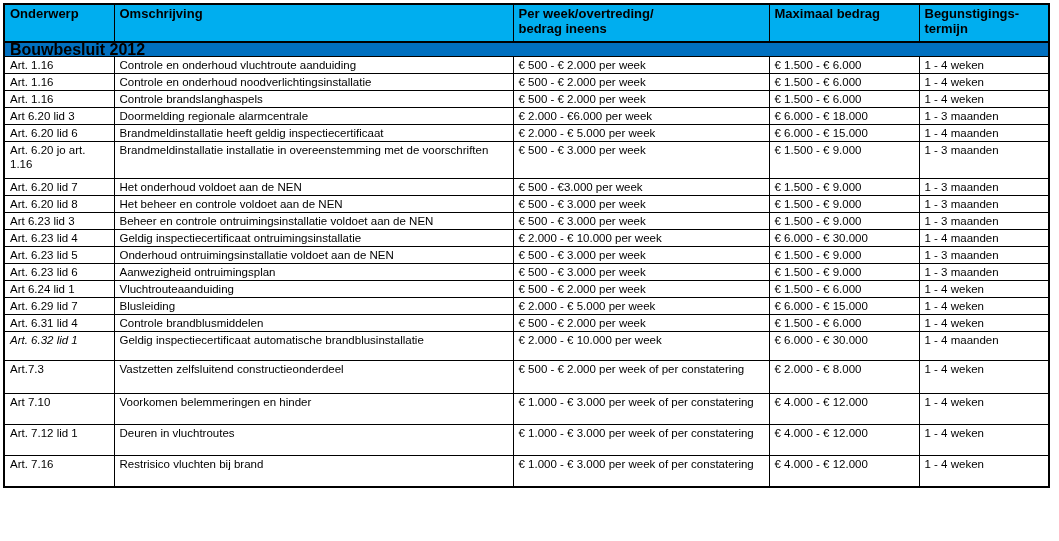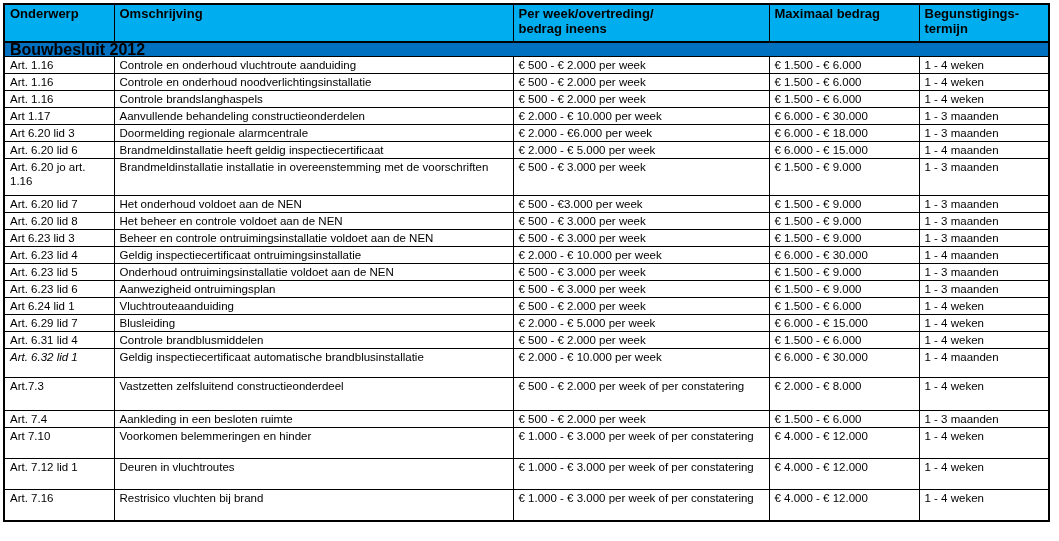--- a/index.html
+++ b/index.html
@@ -101,27 +101,20 @@
           <td>1 - 4 weken</td>
         </tr>
         <tr>
           <td>Art. 1.16</td>
           <td>Controle brandslanghaspels</td>
           <td>€ 500 - € 2.000 per week</td>
           <td>€ 1.500 - € 6.000</td>
           <td>1 - 4 weken</td>
         </tr>
         <tr>
-          <td>Art 1.17</td>
-          <td>Aanvullende behandeling constructieonderdelen</td>
-          <td>€ 2.000 - € 10.000 per week</td>
-          <td>€ 6.000 - € 30.000</td>
-          <td>1 - 3 maanden</td>
-        </tr>
-        <tr>
           <td>Art 6.20 lid 3</td>
           <td>Doormelding regionale alarmcentrale</td>
           <td>€ 2.000 - €6.000 per week</td>
           <td>€ 6.000 - € 18.000</td>
           <td>1 - 3 maanden</td>
         </tr>
         <tr>
           <td>Art. 6.20 lid 6</td>
           <td>Brandmeldinstallatie heeft geldig inspectiecertificaat</td>
           <td>€ 2.000 - € 5.000 per week</td>
@@ -206,27 +199,20 @@
           <td style="height: 26px;">1 - 4 maanden</td>
         </tr>
         <tr>
           <td style="height: 30px;">Art.7.3</td>
           <td style="height: 30px;">Vastzetten zelfsluitend constructieonderdeel</td>
           <td style="height: 30px;">€ 500 - € 2.000 per week of per constatering</td>
           <td style="height: 30px;">€ 2.000 - € 8.000</td>
           <td style="height: 30px;">1 - 4 weken</td>
         </tr>
         <tr>
-          <td>Art. 7.4</td>
-          <td>Aankleding in een besloten ruimte</td>
-          <td>€ 500 - € 2.000 per week</td>
-          <td>€ 1.500 - € 6.000</td>
-          <td>1 - 3 maanden</td>
-        </tr>
-        <tr>
           <td style="height: 28px;">Art 7.10</td>
           <td style="height: 28px;">Voorkomen belemmeringen en hinder</td>
           <td style="height: 28px;">€ 1.000 - € 3.000 per week of per constatering</td>
           <td style="height: 28px;">€ 4.000 - € 12.000</td>
           <td style="height: 28px;">1 - 4 weken</td>
         </tr>
         <tr>
           <td style="height: 28px;">Art. 7.12 lid 1</td>
           <td style="height: 28px;">Deuren in vluchtroutes</td>
           <td style="height: 28px;">€ 1.000 - € 3.000 per week of per constatering</td>

